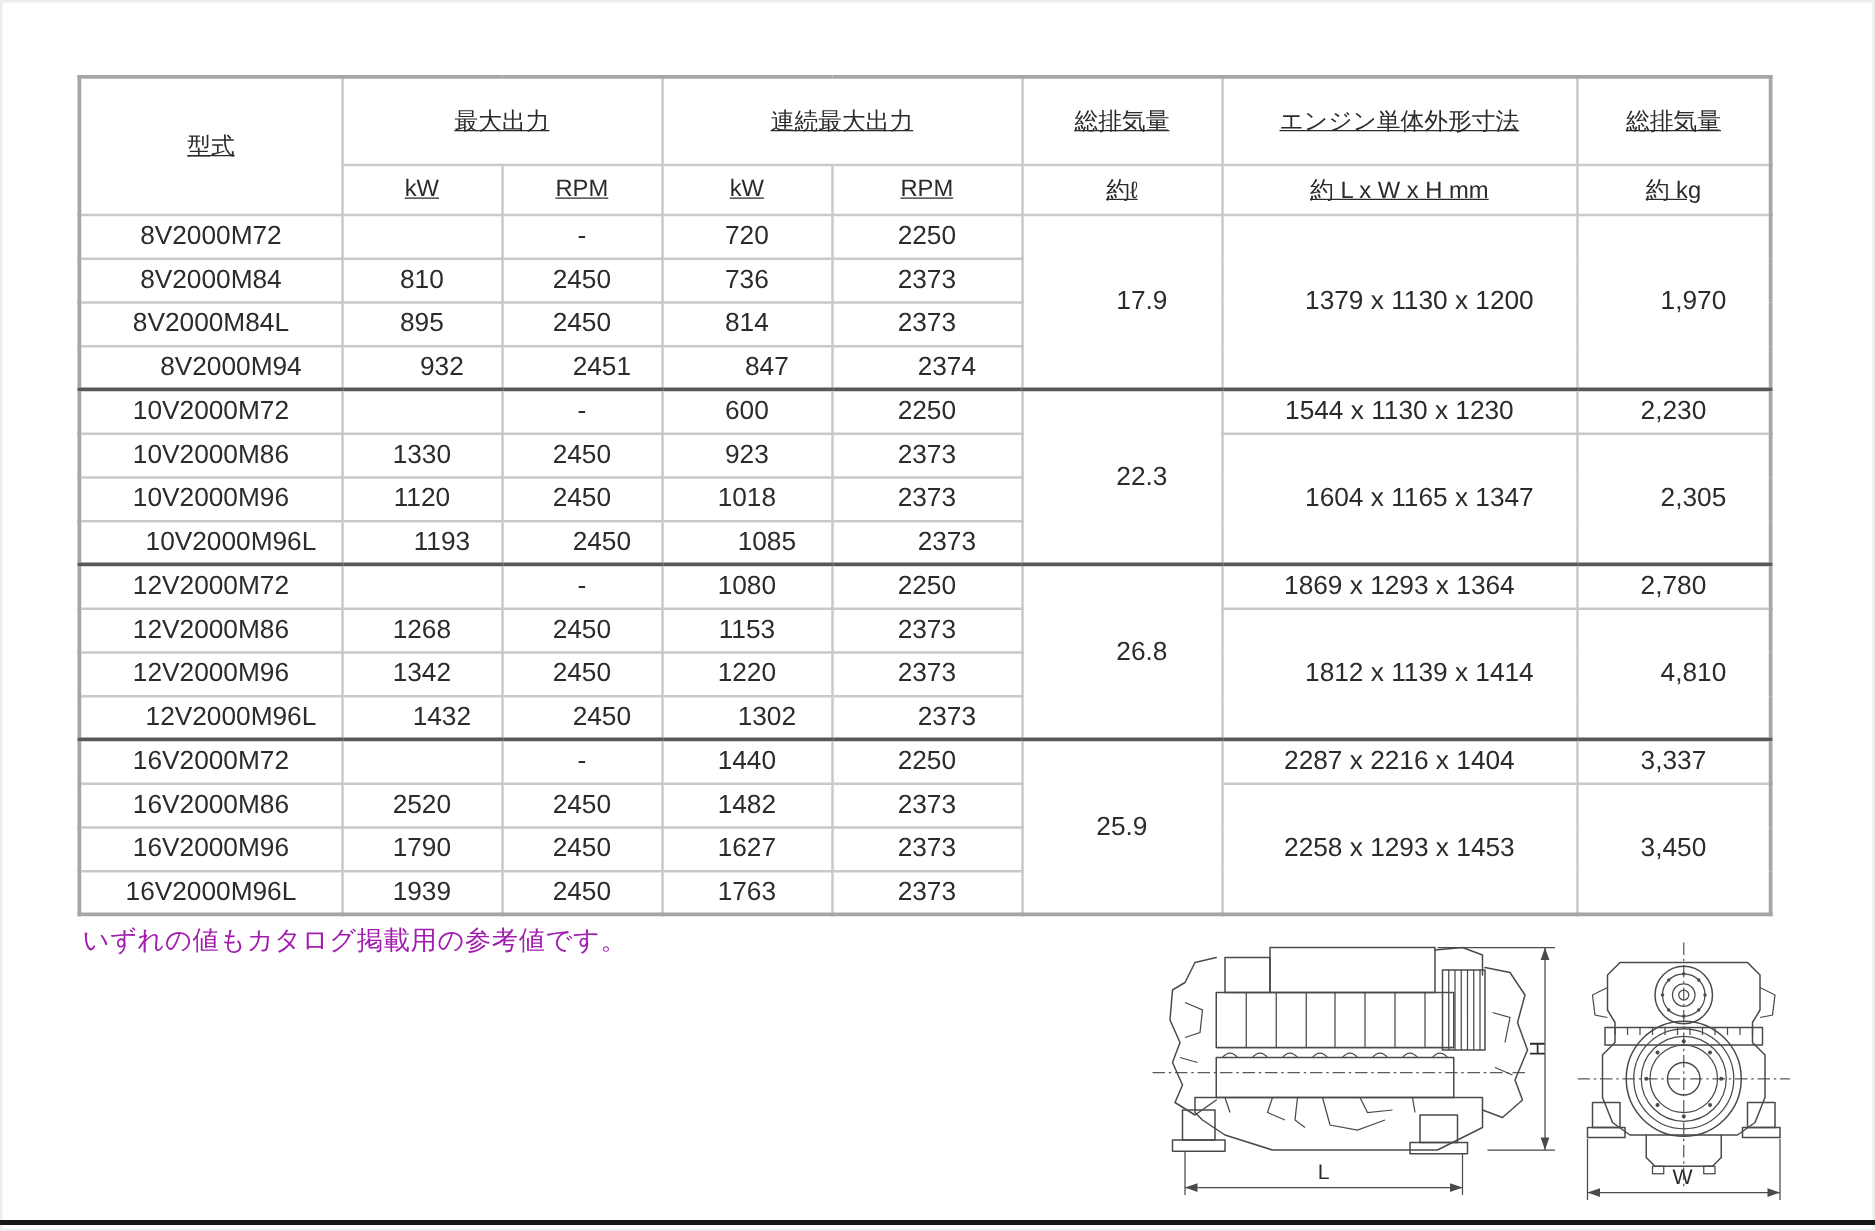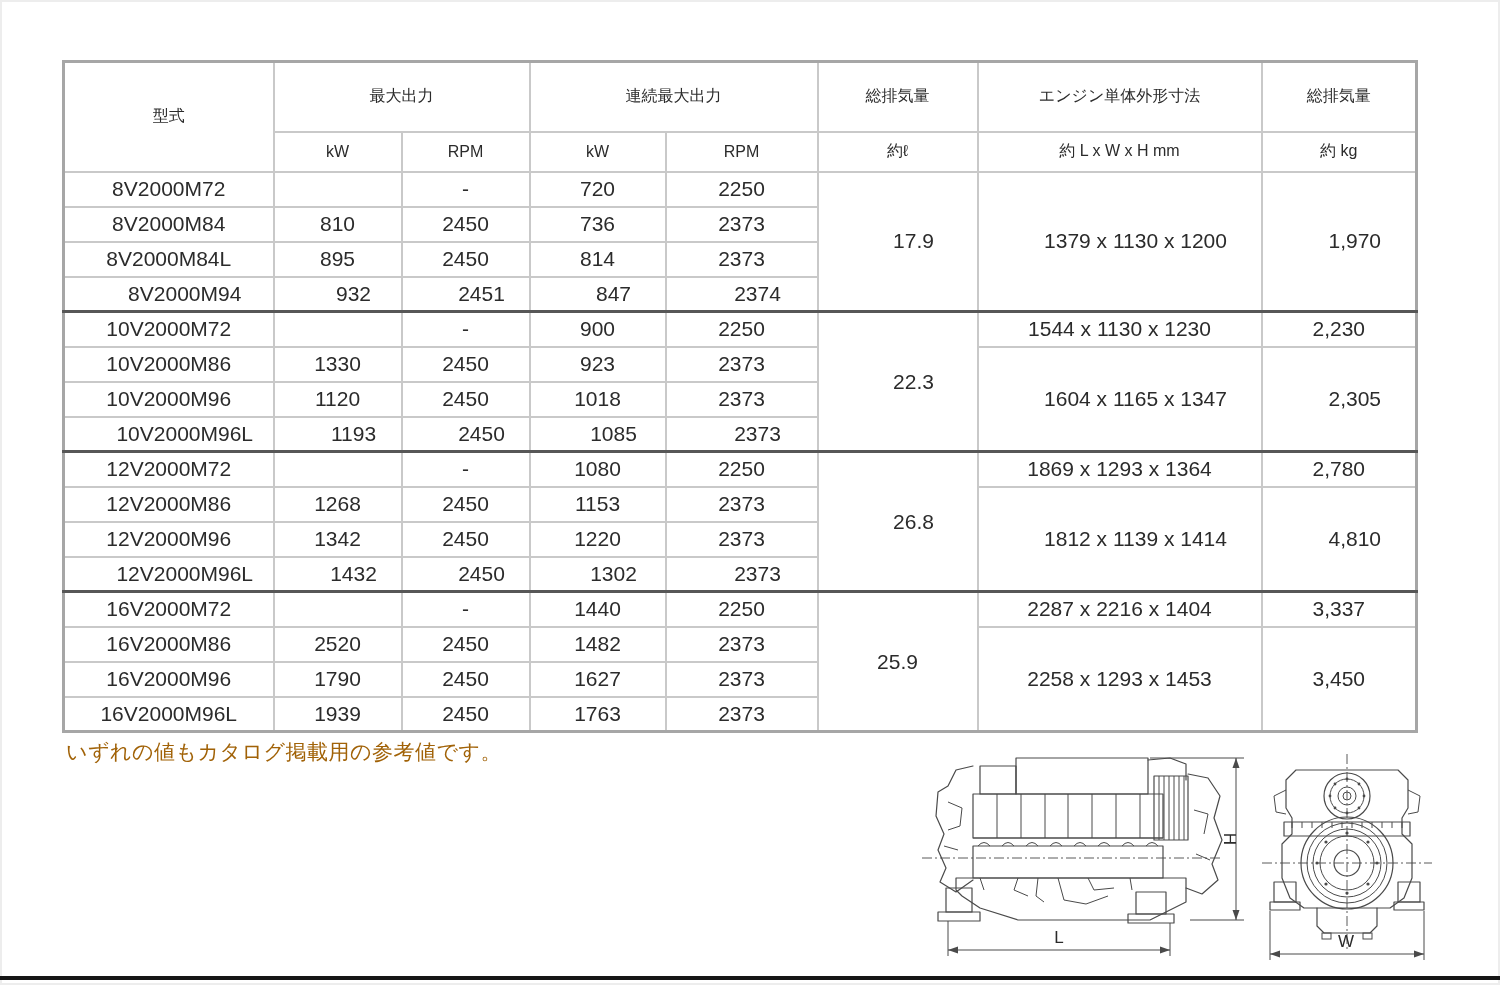--- a/index.html
+++ b/index.html
@@ -14,30 +14,30 @@
     position:absolute; left:62px; top:60px; width:1353px;
     border-collapse:collapse; table-layout:fixed;
     border:3px solid #a6a6a6;
   }
   .spec th, .spec td {
     border:2px solid #c9c9c9;
     text-align:center; vertical-align:middle;
     font-weight:normal; color:#2b2b2b;
     overflow:hidden; white-space:nowrap;
   }
-  .spec th { font-size:16px; }
+  .spec th { font-size:19px;text-decoration:underline; }
   .spec td { font-size:21px; }
   tr.h1 { height:70px; }
   tr.h2 { height:40px; }
   tr.d  { height:35px; }
   .db { border-bottom:3px solid #575757 !important;padding-left:32px; }
 
   .footnote {
     position:absolute; left:66px; top:738px;
-    font-size:21px; color:#a16207; letter-spacing:0.5px;
+    font-size:21px; color:#a21caf; letter-spacing:0.5px;
   }
 
   .drawing { position:absolute; }
   .ln  { stroke:#4a4a4a; stroke-width:1.2; fill:none; stroke-linejoin:round; stroke-linecap:round; }
   .lnf { stroke:#4a4a4a; stroke-width:1; fill:none; }
   .cl  { stroke:#5a5a5a; stroke-width:1; fill:none; stroke-dasharray:10 3 2 3; }
   .dim { stroke:#4a4a4a; stroke-width:1; fill:none; }
   .arr { fill:#4a4a4a; stroke:none; }
   .dimlabel { font-size:17px; fill:#2b2b2b; font-family:"Liberation Sans","DejaVu Sans",sans-serif; }
 
@@ -108,21 +108,21 @@
       <td class="db">932</td>
       <td class="db">2451</td>
       <td class="db">847</td>
       <td class="db">2374</td>
     </tr>
 
     <tr class="d">
       <td>10V2000M72</td>
       <td></td>
       <td>-</td>
-      <td>900</td>
+      <td>600</td>
       <td>2250</td>
       <td rowspan="4" class="db">22.3</td>
       <td>1544 x 1130 x 1230</td>
       <td>2,230</td>
     </tr>
     <tr class="d">
       <td>10V2000M86</td>
       <td>1330</td>
       <td>2450</td>
       <td>923</td>

